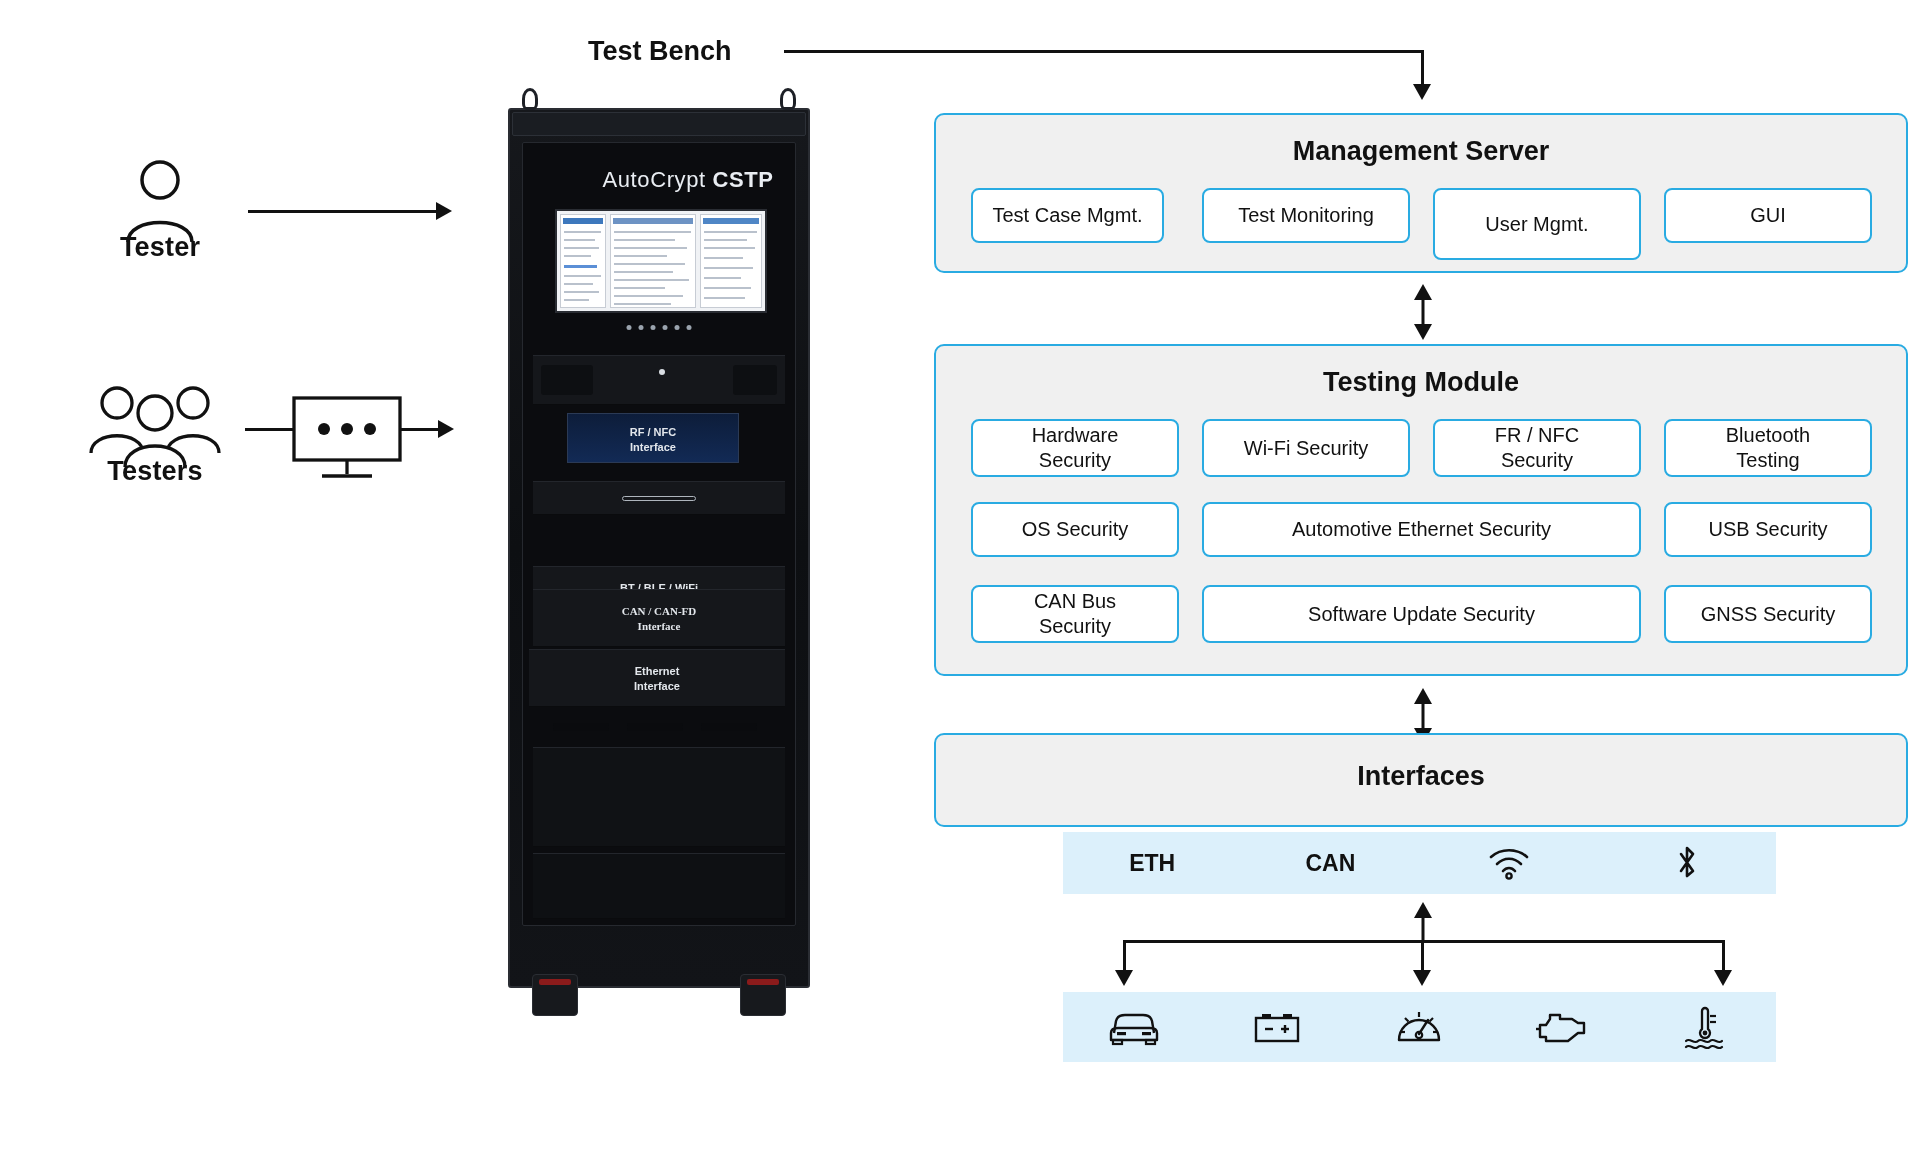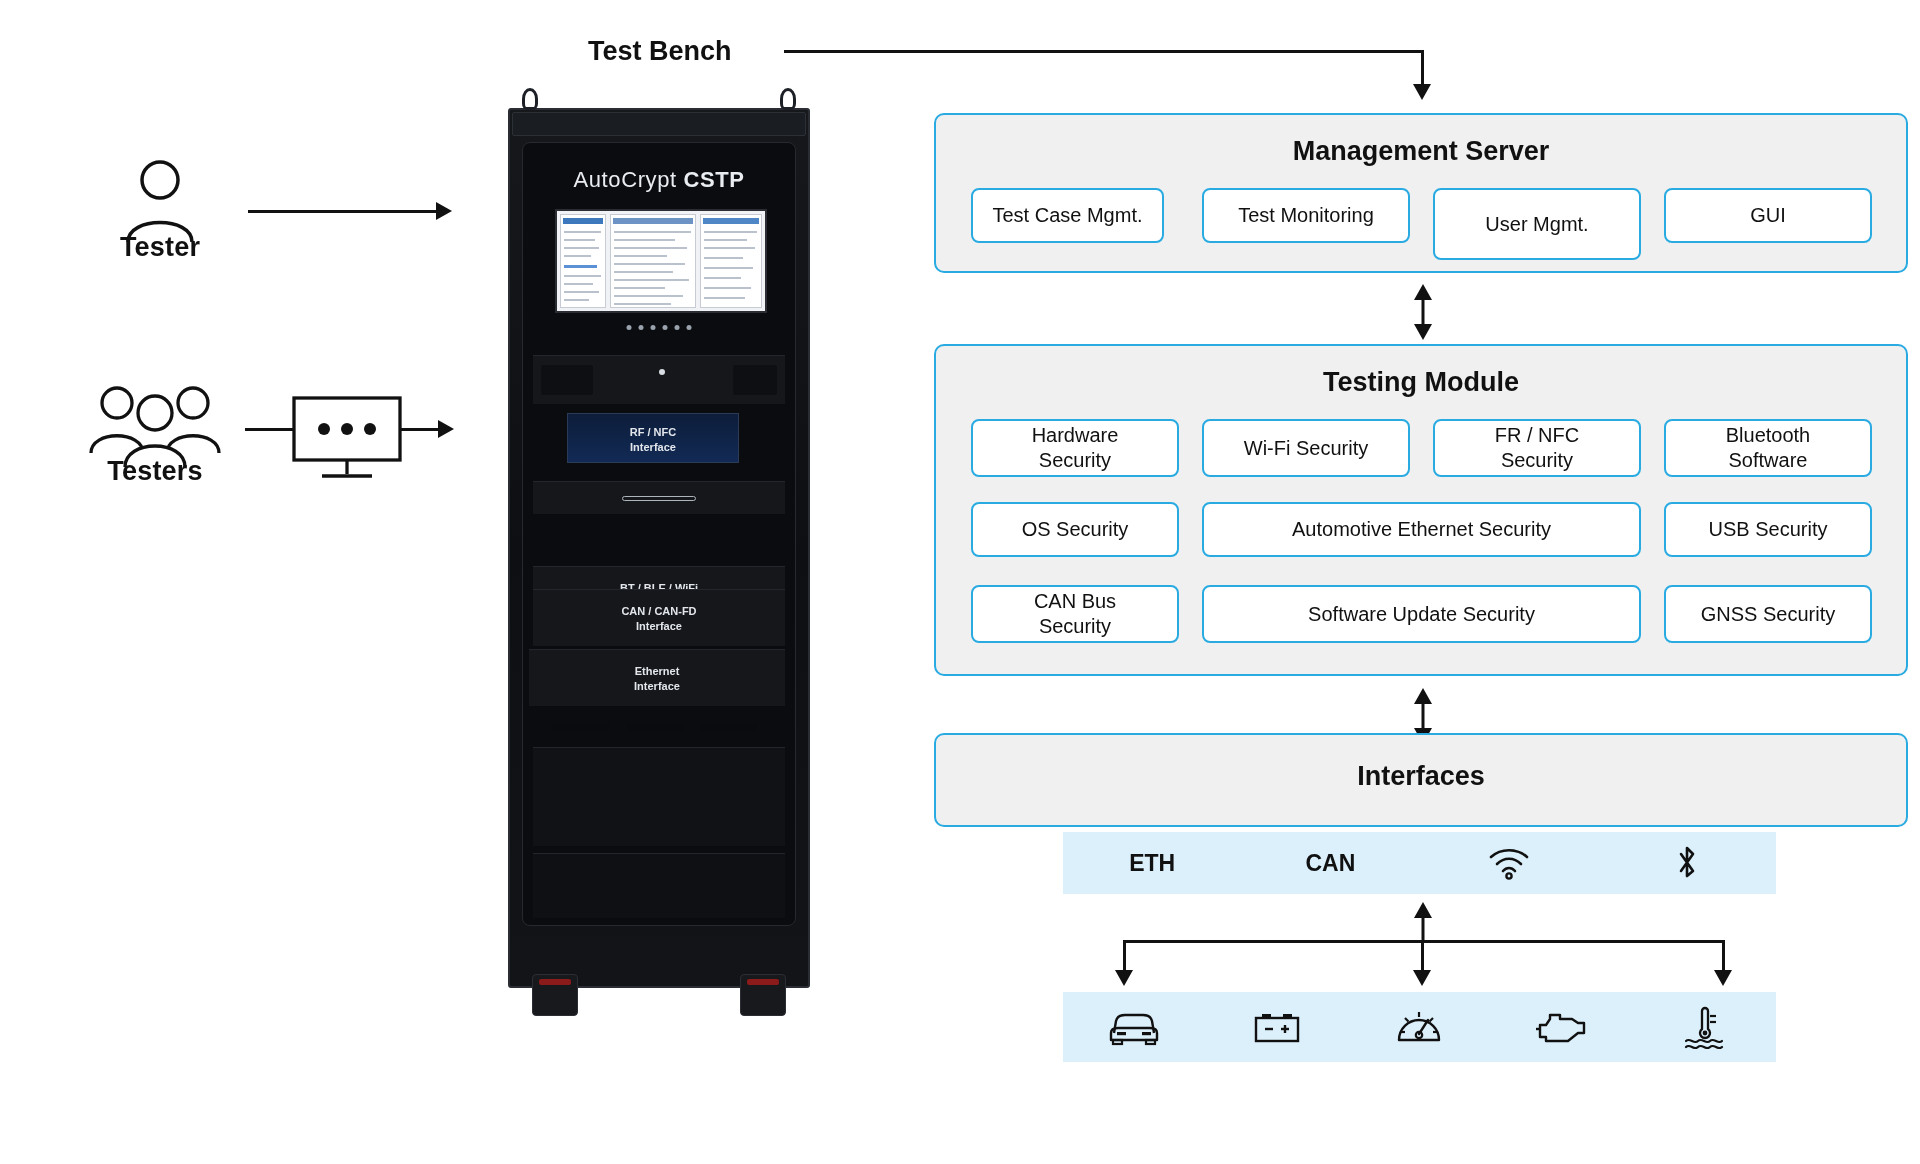--- a/index.html
+++ b/index.html
@@ -42,21 +42,21 @@
 
   
   .rack-outer {
     position: absolute;
     background: linear-gradient(180deg,#16181c 0%, #0d0f12 50%, #121418 100%);
     border: 2px solid #2a2d33;
     border-radius: 3px;
   }
   .rack-inner {
     position: absolute; background: #0b0c0f;
-    border: 1px solid #26292f; border-radius: 8px;
+    border: 1px solid #26292f; border-radius: 2px; padding-left: 29px;
   }
   .rack-top-bar {
     position: absolute; background: #1a1d22; border: 1px solid #2c3037;
     border-radius: 2px;
   }
   .rack-eye {
     position: absolute; width: 16px; height: 22px;
     border: 3px solid #1d2026; border-radius: 50% 50% 30% 30%;
     background: transparent;
   }
@@ -252,21 +252,21 @@
       </div>
 
       <div class="rack-slot" style="left:10px; top:404px; right:10px; height:58px;margin-top:19px;">
         <div class="slot-label" style="top:14px; font-size:11px;">
           <span>BT / BLE / WiFi</span><br>
           <span>Interface</span>
         </div>
       </div>
 
       <div class="rack-slot" style="left:10px; top:446px; right:10px; height:58px;">
-        <div class="slot-label" style="top:14px; font-size:11px;">
+        <div class="slot-label" style="top:14px; font-size:11px;font-family:Liberation Serif, serif;">
           <span>CAN / CAN-FD</span><br>
           <span>Interface</span>
         </div>
       </div>
 
       <div class="rack-slot" style="left:6px; top:506px; right:10px; height:58px;">
         <div class="slot-label" style="top:14px; font-size:11px;">
           <span>Ethernet</span><br>
           <span>Interface</span>
         </div>
@@ -320,21 +320,21 @@
     </div>
     <div class="chip" style="left:266px; top:73px; width:208px; height:58px;">
       <span style="white-space:pre-line;">Wi-Fi Security</span>
     </div>
     <div class="chip" style="left:497px; top:73px; width:208px; height:58px;">
       <span style="white-space:pre-line;">FR / NFC
 Security</span>
     </div>
     <div class="chip" style="left:728px; top:73px; width:208px; height:58px;">
       <span style="white-space:pre-line;">Bluetooth
-Software</span>
+Testing</span>
     </div>
 
     <div class="chip" style="left:35px; top:156px; width:208px; height:55px;">
       <span style="white-space:pre-line;">OS Security</span>
     </div>
     <div class="chip" style="left:266px; top:156px; width:439px; height:55px;">
       <span style="white-space:pre-line;">Automotive Ethernet Security</span>
     </div>
     <div class="chip" style="left:728px; top:156px; width:208px; height:55px;">
       <span style="white-space:pre-line;">USB Security</span>

